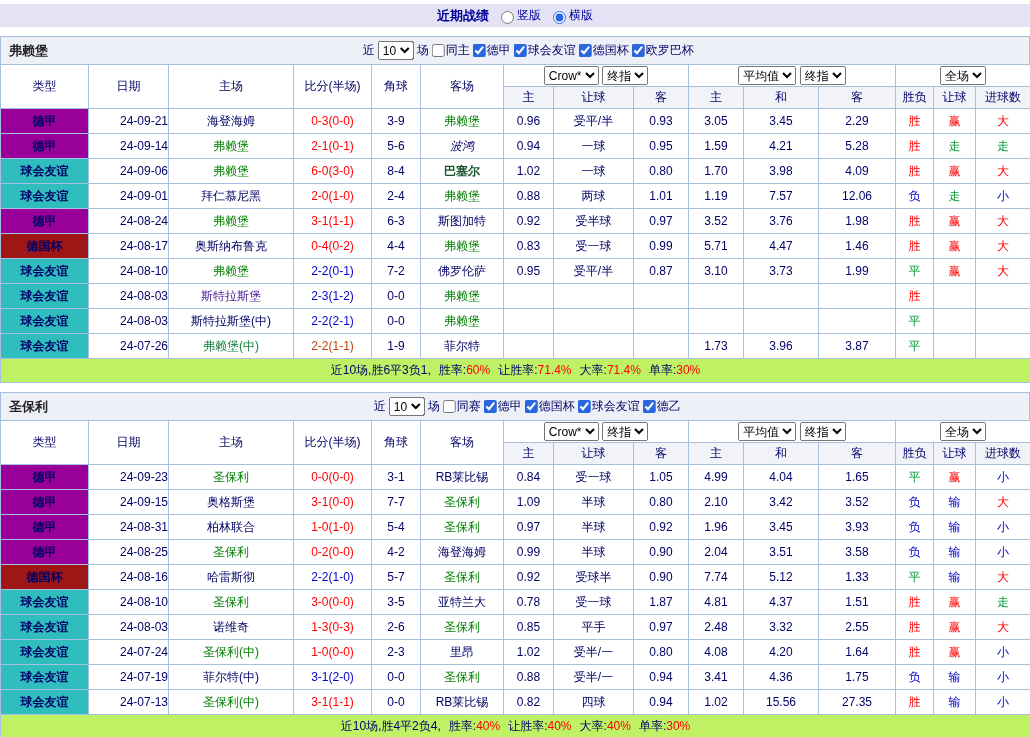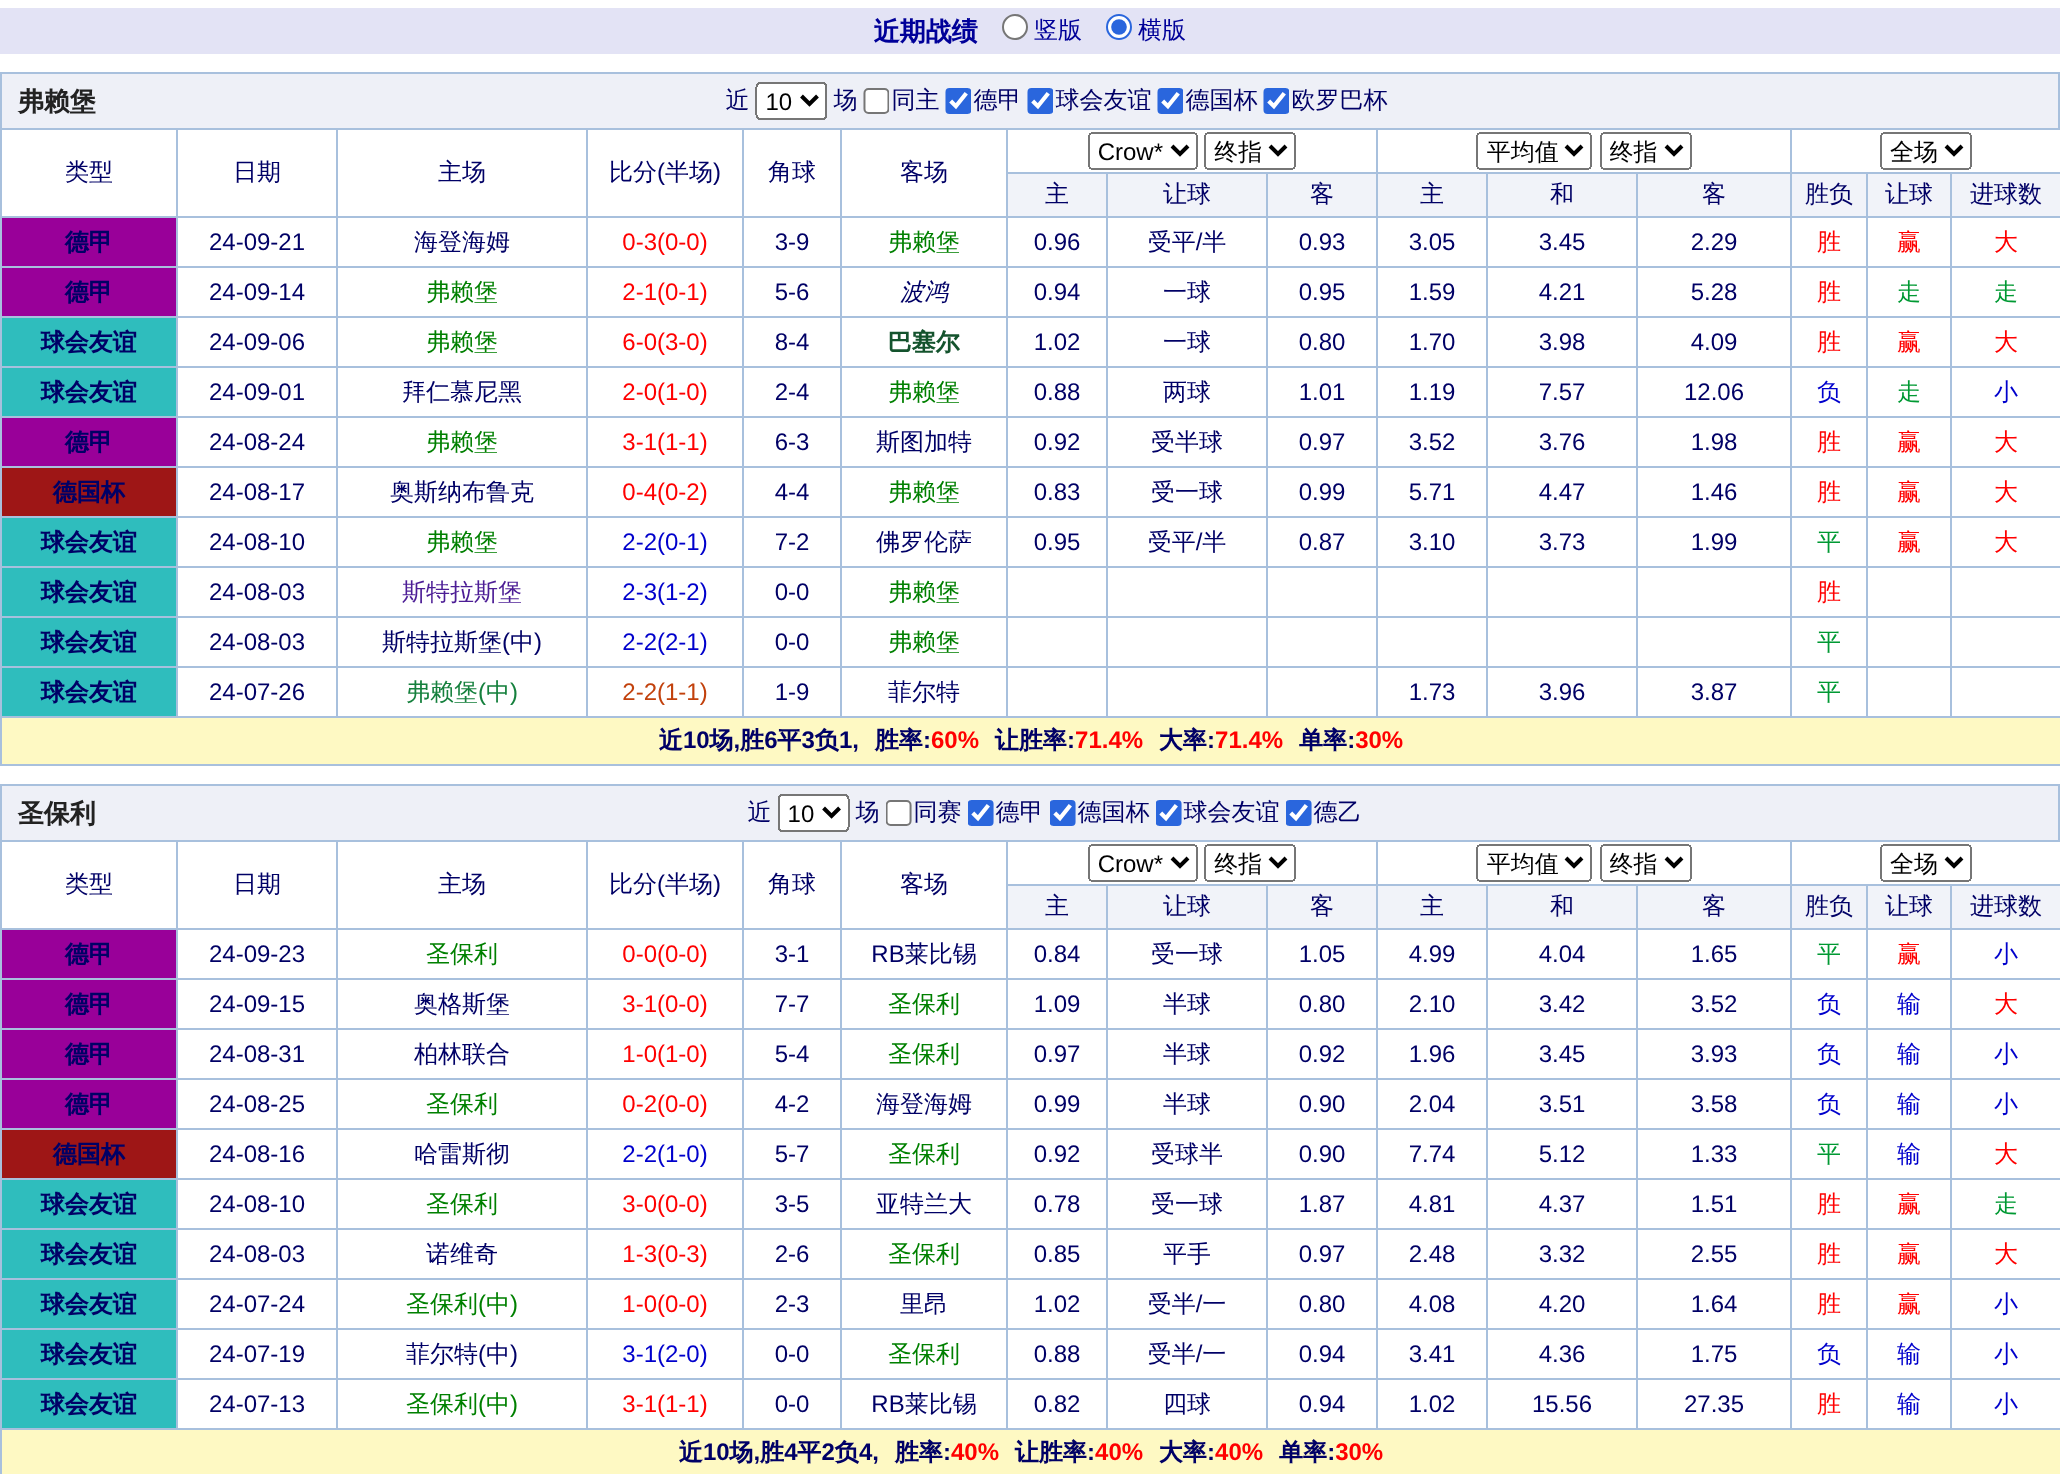--- a/index.html
+++ b/index.html
@@ -1,39 +1,39 @@
 <!DOCTYPE html>
 <html><head>
 <meta charset="utf-8">
 <style>
   html,body{margin:0;padding:0;}
   body{width:1030px;height:737px;overflow:hidden;background:#fff;
        font-family:"Liberation Sans","DejaVu Sans",sans-serif;font-size:12px;color:#222;}
   .topbar{height:23px;margin-top:4px;background:#e3e3f5;display:flex;align-items:center;justify-content:center;gap:12px;}
   .topbar-title{font-weight:bold;color:#000099;font-size:13px;}
-  .topbar label{display:flex;align-items:flex-start;gap:3px;color:#000099;cursor:pointer;}
+  .topbar label{display:flex;align-items:flex-end;gap:3px;color:#000099;cursor:pointer;}
   input[type=radio],input[type=checkbox]{width:13px;height:13px;margin:0;accent-color:#2a66dd;}
   .section{margin-top:9px;}
   .section-head{position:relative;height:28px;background:#eef0f7;border:1px solid #a8c0dd;border-bottom:none;
                 display:flex;align-items:center;box-sizing:border-box;}
   .team-name{margin-left:8px;font-weight:bold;color:#222;font-size:13px;}
   .filters{position:absolute;left:50%;transform:translateX(-46%);display:flex;align-items:center;gap:3px;
            color:#000066;white-space:nowrap;}
   .filters select,.selcell select{height:19px;font-size:12px;font-family:inherit;}
   .chk{display:flex;align-items:center;gap:1px;color:#000066;cursor:pointer;}
   .leagues{display:flex;align-items:center;gap:3px;}
   table.grid{width:1030px;border-collapse:collapse;table-layout:fixed;}
   .grid th,.grid td{border:1px solid #a8c0dd;text-align:center;padding:0;overflow:hidden;white-space:nowrap;}
   .grid thead th{font-weight:normal;color:#000066;background:#fff;height:21px;}
   .grid .h2 th{background:#f1f3f9;}
   .grid tbody td{height:24px;color:#000066;}
   td.type{color:#fff;font-weight:bold;}
-  td.date{color:#111;}
+  td.date{color:#111;text-align:right;}
   td.team{cursor:pointer;}
-  .sum td{height:23px;background:#fef9c3;font-weight:bold;}
+  .sum td{height:23px;background:#bef264;}
   .sum-pre{color:#000066;}
   .sum-label{color:#000066;margin-left:8px;}
   .sum-value{color:#ff0000;}
 </style>
 </head>
 <body>
 
 <div class="topbar">
   <span class="topbar-title">近期战绩</span>
   <label>

